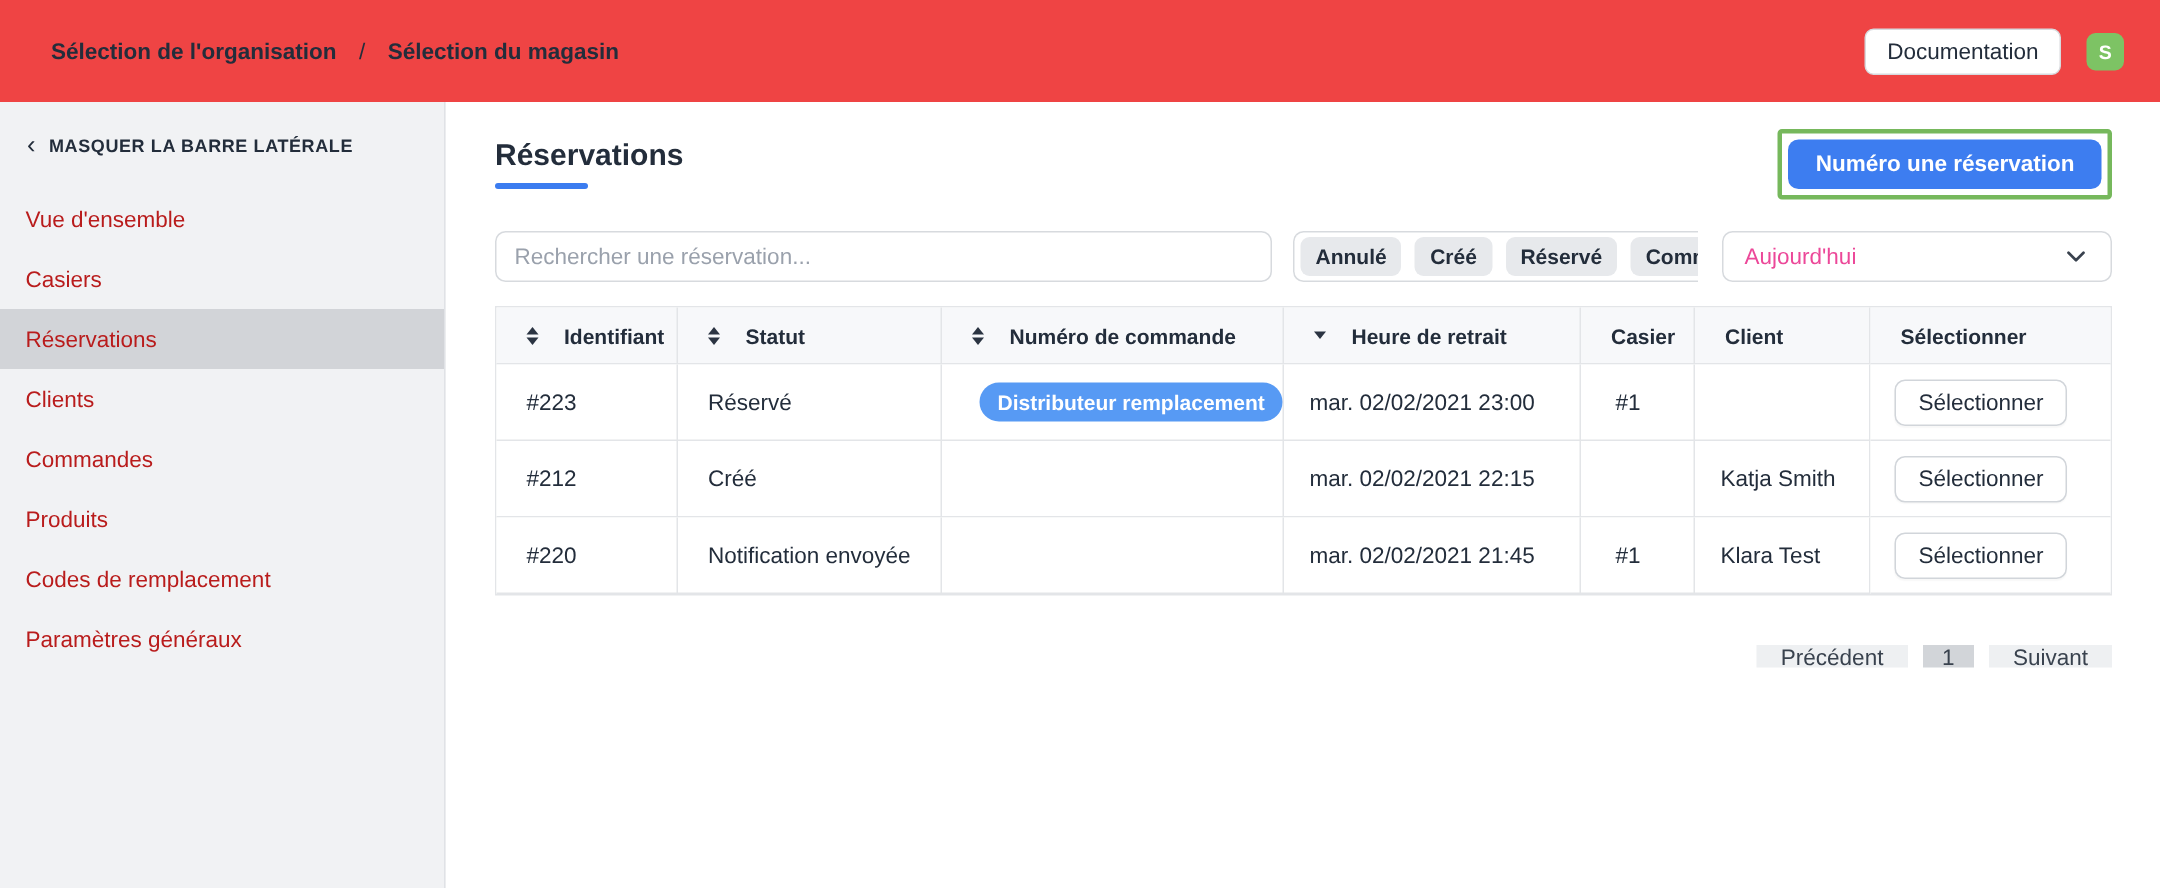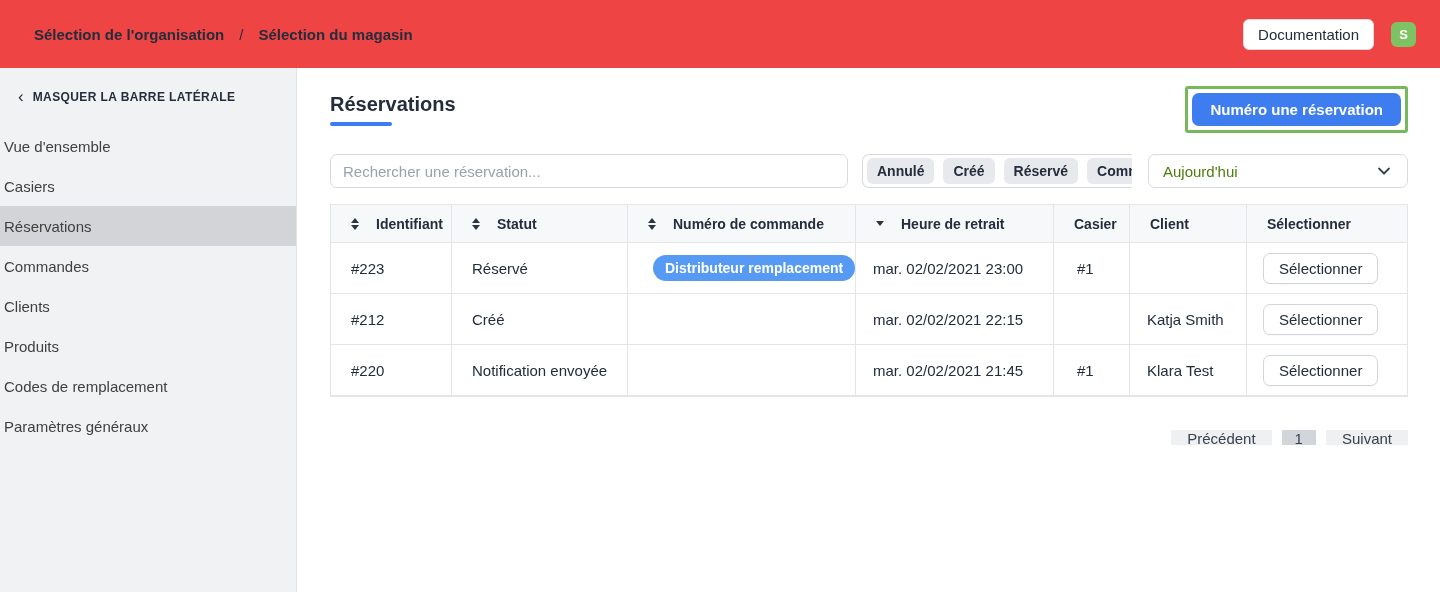--- a/index.html
+++ b/index.html
@@ -45,21 +45,21 @@
   .collapse-row {
     display: flex; align-items: center; gap: 9px;
     padding: 10px 18px 22px 18px; cursor: pointer;
   }
   .collapse-icon { font-size: 17px; line-height: 12px; color: #232d3b; font-weight: 400; }
   .collapse-label {
     font-size: 12px; font-weight: 700; letter-spacing: 0.4px; color: #232d3b;
   }
   .nav-item {
     height: 40px; display: flex; align-items: center;
-    padding-left: 4px; font-size: 15px; color: #404040; cursor: pointer;
+    padding-left: 17px; font-size: 15px; color: #b91c1c; cursor: pointer;
   }
   .nav-item.active { background: #d2d4d8; }
 
   
   .main { flex: 1; padding: 0 32px 0 33px; position: relative; }
 
   .title-row {
     margin-top: 18px; height: 47px;
     display: flex; align-items: center; justify-content: space-between;
   }
@@ -101,21 +101,21 @@
     flex: 0 0 auto; height: 26px; padding: 0 10px; border: none; border-radius: 6px;
     background: #e7e9ec; color: #232d3b; font-family: inherit; font-size: 14px;
     font-weight: 600; cursor: pointer; display: inline-flex; align-items: center;
   }
   .date-select {
     margin-left: 16px; flex: 0 0 260px; width: 260px; height: 34px;
     border: 1px solid #d7dade; border-radius: 7px; background: #ffffff;
     display: flex; align-items: center; justify-content: space-between;
     padding: 0 14px; cursor: pointer;
   }
-  .date-select-value { font-size: 15px; color: #4d7c0f; }
+  .date-select-value { font-size: 15px; color: #ec4899; }
 
   
   .table {
     margin-top: 16px;
     border: 1px solid #e3e5e8;
     display: grid;
     grid-template-columns: 121px 176px 228px 198px 76px 117px 1fr;
   }
   .th {
     background: #f7f8fa; height: 38px;
@@ -189,22 +189,22 @@
 
     <aside class="sidebar">
       <div class="collapse-row">
         <span class="collapse-icon">‹</span>
         <span class="collapse-label">MASQUER LA BARRE LATÉRALE</span>
       </div>
       <nav>
         <div class="nav-item">Vue d'ensemble</div>
         <div class="nav-item">Casiers</div>
         <div class="nav-item active">Réservations</div>
+        <div class="nav-item">Clients</div>
         <div class="nav-item">Commandes</div>
-        <div class="nav-item">Clients</div>
         <div class="nav-item">Produits</div>
         <div class="nav-item">Codes de remplacement</div>
         <div class="nav-item">Paramètres généraux</div>
       </nav>
     </aside>
 
     <main class="main">
 
       <div class="title-row">
         <h1 class="page-title">Réservations</h1>

